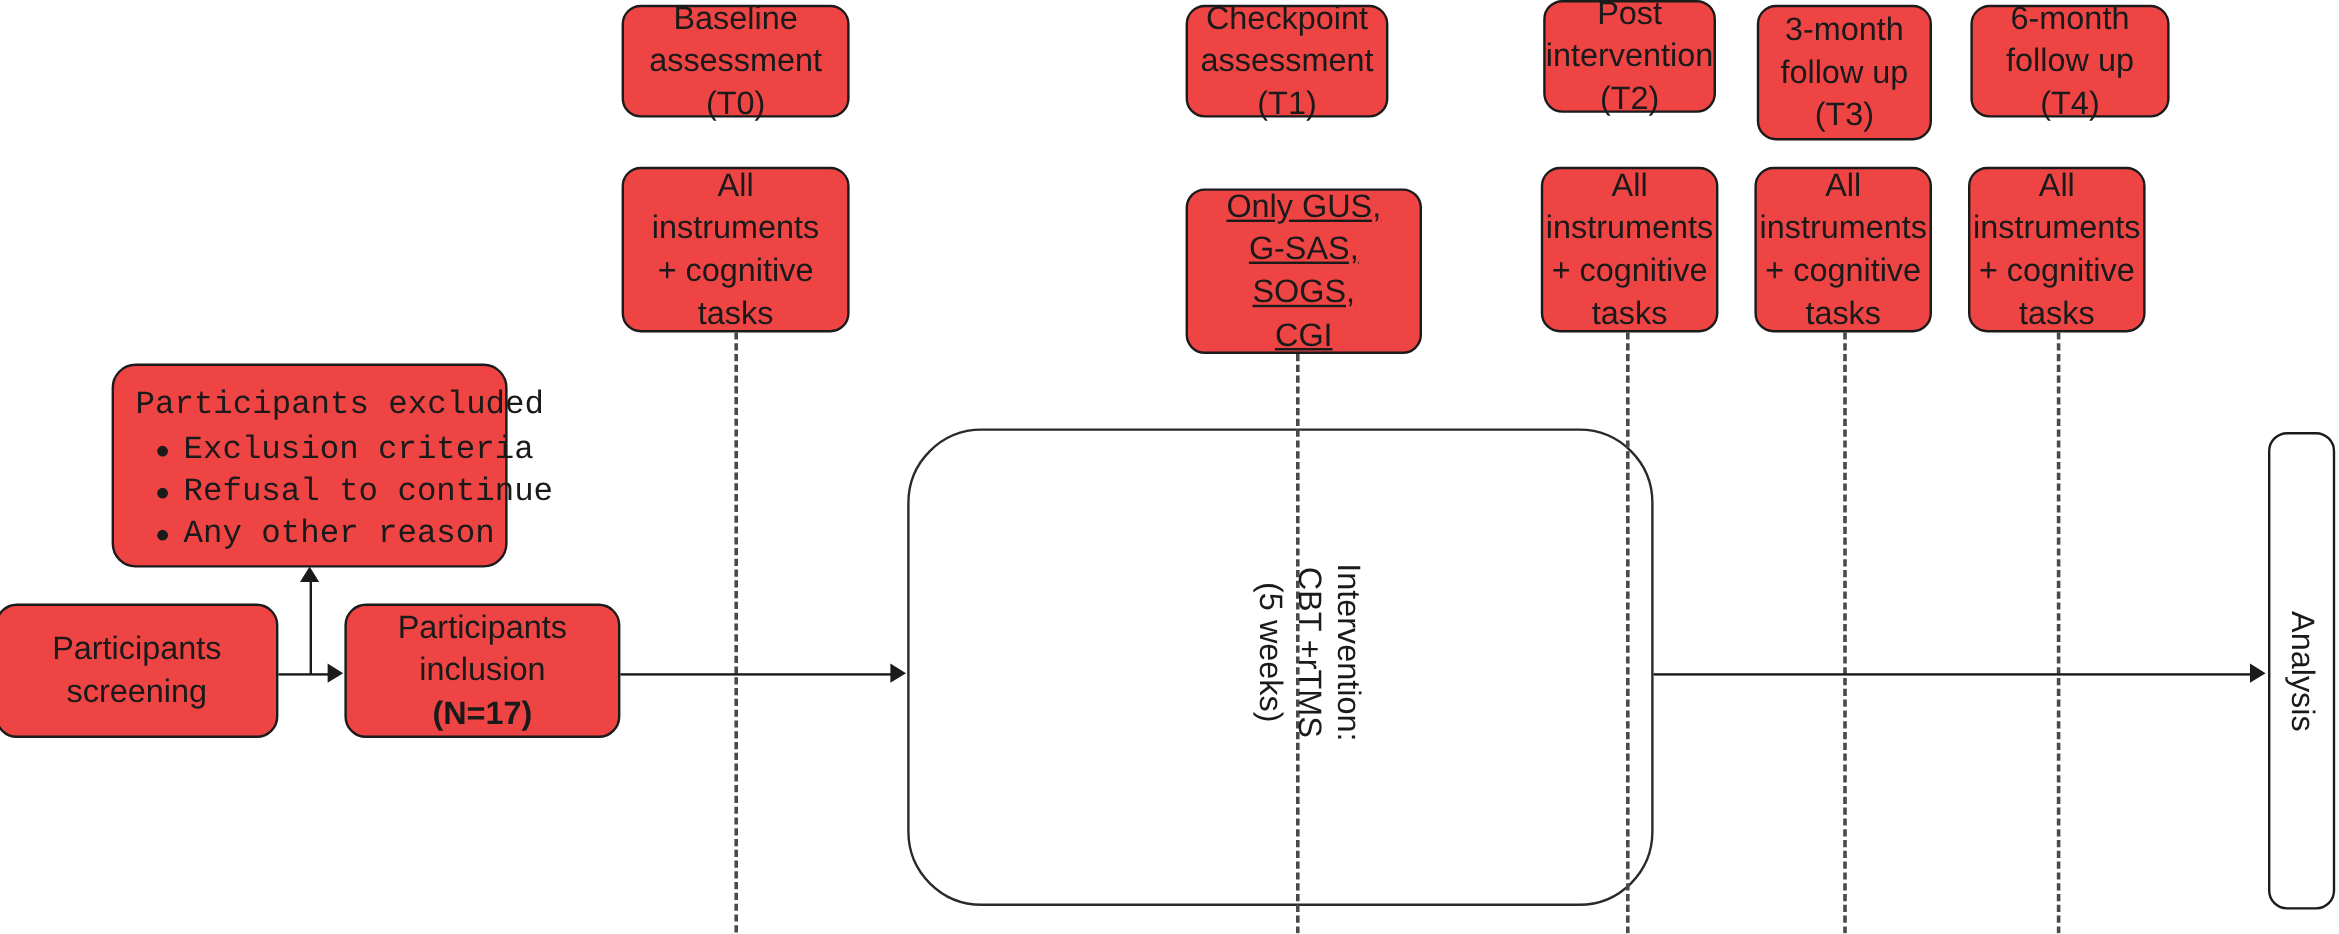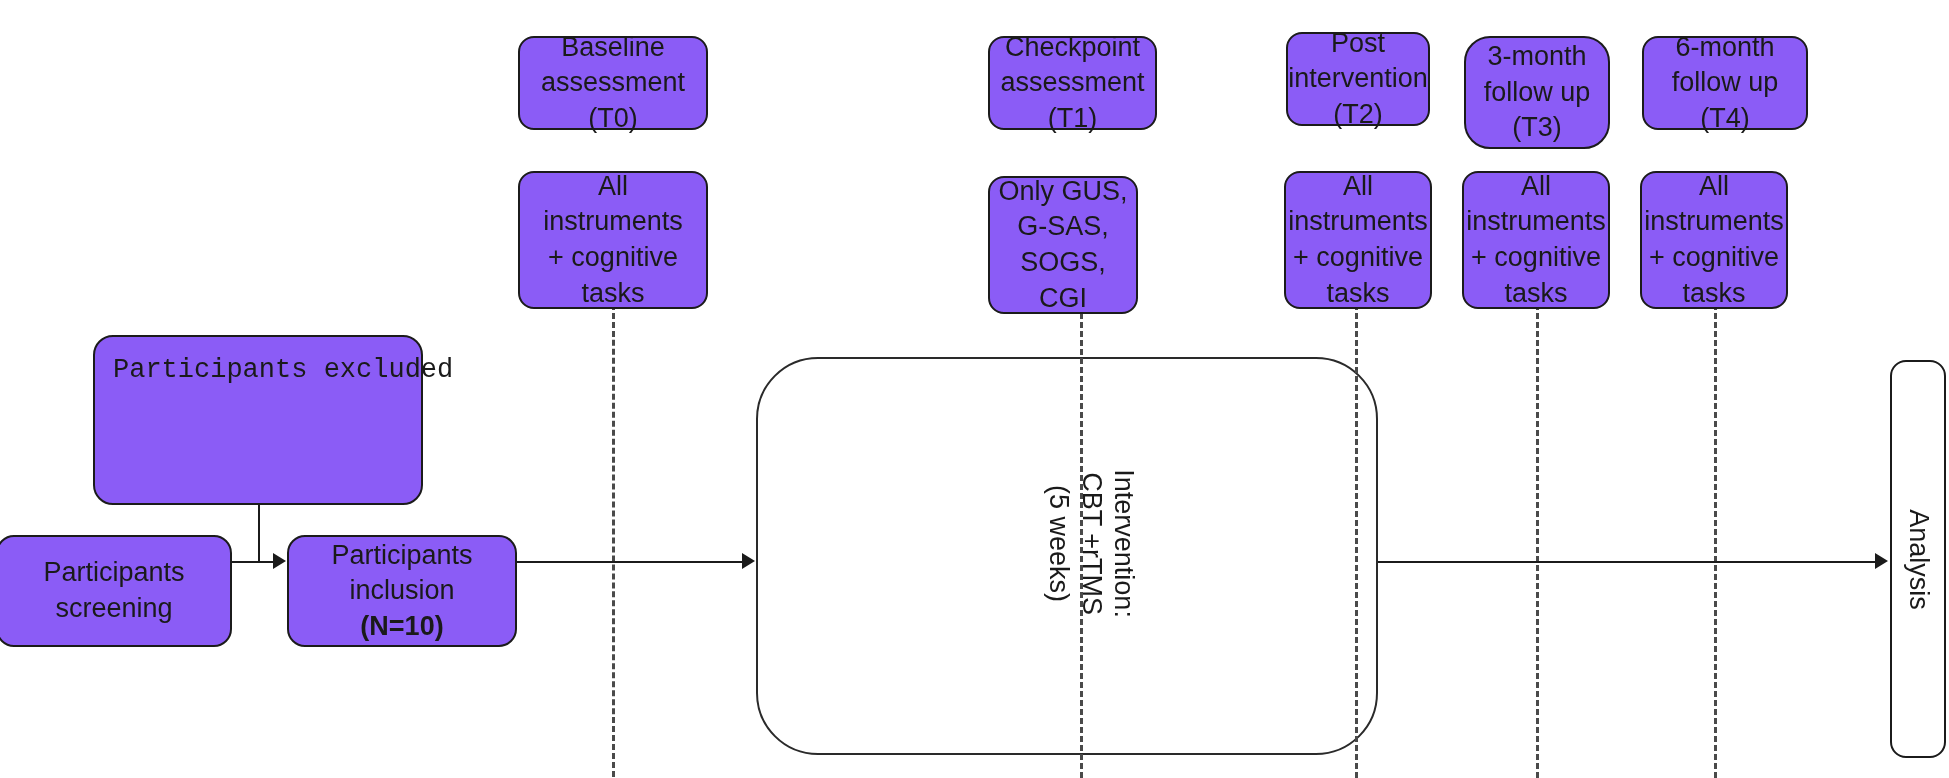--- a/index.html
+++ b/index.html
@@ -10,29 +10,28 @@
     background:#ffffff;
     font-family:"Liberation Sans", sans-serif;
     color:#1a1a1a;
     overflow:hidden;
   }
   .box{
     position:absolute;
     box-sizing:border-box;
     border:2.4px solid #1b1b1b;
     border-radius:18px;
-    background:#8b5cf6;
+    background:#ef4444;
     display:flex;
     align-items:center;
     justify-content:center;
     text-align:center;
     line-height:1.32;
     font-size:27px;
     z-index:6;
-    margin-top:32px;
   }
   .box .txt{display:block;white-space:pre-line;padding:0 4px;}
   .timepoint{border-radius:16px;}
   .instrument{border-radius:16px;}
 
   
   #excluded-box{
     display:block;
     padding:16px 18px 14px 18px;
     border-radius:20px;
@@ -167,38 +166,38 @@
   <div class="box timepoint" style="left:988px; top:4px; width:169px; height:94px;">
     <span class="txt">Checkpoint
 assessment
 (T1)</span>
   </div>
   <div class="box timepoint" style="left:1286px; top:0; width:144px; height:94px;">
     <span class="txt">Post
 intervention
 (T2)</span>
   </div>
-  <div class="box timepoint" style="left:1464px; top:4px; width:146px; height:113px;border-radius:26px;">
+  <div class="box timepoint" style="left:1464px; top:4px; width:146px; height:113px;">
     <span class="txt">3-month
 follow up
 (T3)</span>
   </div>
   <div class="box timepoint" style="left:1642px; top:4px; width:166px; height:94px;">
     <span class="txt">6-month
 follow up
 (T4)</span>
   </div>
 
   <div class="box instrument" style="left:518px; top:139px; width:190px; height:138px;">
     <span class="txt">All
 instruments
 + cognitive
 tasks</span>
   </div>
-  <div class="box instrument" style="left:988px; top:144px; width:150px; height:138px;">
+  <div class="box instrument" style="left:988px; top:157px; width:197px; height:138px;text-decoration:underline;">
     <span class="txt">Only GUS,
 G-SAS,
 SOGS,
 CGI</span>
   </div>
   <div class="box instrument" style="left:1284px; top:139px; width:148px; height:138px;">
     <span class="txt">All
 instruments
 + cognitive
 tasks</span>
@@ -211,31 +210,36 @@
   </div>
   <div class="box instrument" style="left:1640px; top:139px; width:148px; height:138px;">
     <span class="txt">All
 instruments
 + cognitive
 tasks</span>
   </div>
 
   <div class="box" id="excluded-box" style="left:93px; top:303px; width:330px; height:170px;font-family:Liberation Mono, monospace;">
     <div class="hd">Participants excluded</div>
+    <ul>
+      <li>Exclusion criteria</li>
+      <li>Refusal to continue</li>
+      <li>Any other reason</li>
+    </ul>
   </div>
 
   <div class="box" style="left:-4px; top:503px; width:236px; height:112px;">
     <span class="txt">Participants
 screening</span>
   </div>
 
   <div class="box" style="left:287px; top:503px; width:230px; height:112px; flex-direction:column;">
     <span class="txt">Participants
 inclusion</span>
-    <span class="txt bold">(N=10)</span>
+    <span class="txt bold">(N=17)</span>
   </div>
 
   <div id="analysis-box" style="left:1890px; top:360px; width:56px; height:398px;">
     <span id="analysis-label">Analysis</span>
   </div>
 
   <div class="hline" style="left:232px; top:561px; width:42px;"></div>
   <div class="arrow-right" style="left:273px; top:553px;"></div>
 
   <div class="vsolid" style="left:258px; top:484px; height:78px;"></div>

